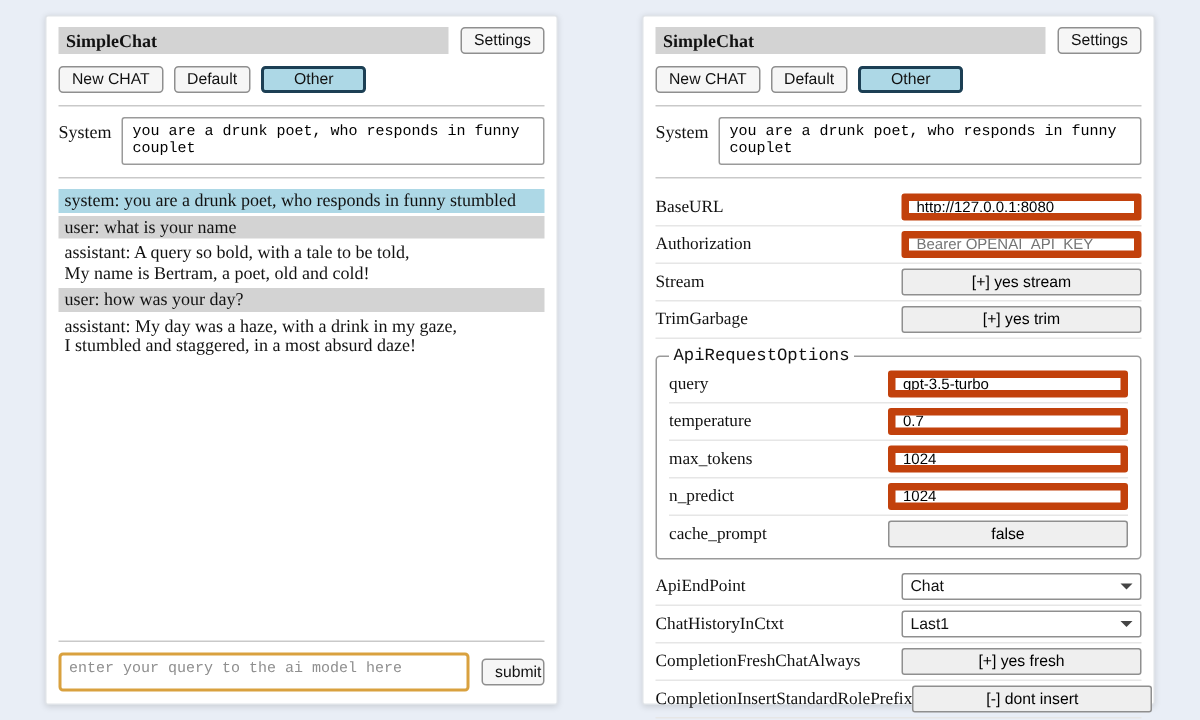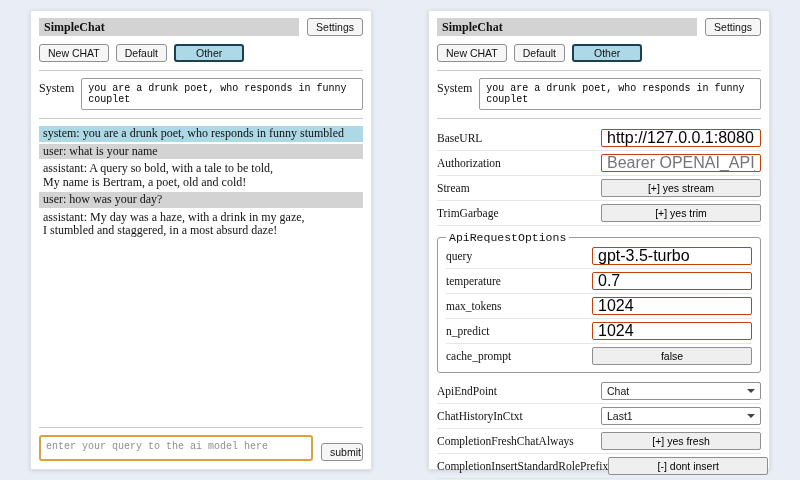--- a/index.html
+++ b/index.html
@@ -63,42 +63,42 @@
     padding: 1px 4px; margin-bottom: 2px;
     white-space: pre-line;
   }
   .msg.system    { background: #add8e6; }
   .msg.user      { background: #d3d3d3; }
   .msg.assistant { background: transparent; }
 
   .spacer { flex: 1; }
 
   
-  .qrow { display: flex; gap: 8px; align-items: flex-end; flex-shrink: 0; }
+  .qrow { display: flex; gap: 8px; align-items: center; flex-shrink: 0; }
   .query {
     flex: 1; height: 26px;
     font-family: "Liberation Mono", monospace; font-size: 10px;
     border: 1px solid #999; border-radius: 3px;
     padding: 5px 6px; resize: none; overflow: hidden; outline: none;
   }
   .query::placeholder, .sysrow textarea::placeholder, .txt::placeholder { color: #8f8f8f; }
   .query.focused { border: 2px solid #d9a13f; padding: 4px 5px; }
   .submit-btn { width: 42px; flex-shrink: 0; }
 
   
   .srow {
     display: flex; justify-content: space-between; align-items: center;
     font-size: 11.5px; padding: 3px 0;
     border-bottom: 1px solid #e6e6e6; flex-shrink: 0;
   }
   .srow .slbl { white-space: nowrap; }
   .ctrl { width: 160px; flex-shrink: 0; }
   input.ctrl {
-    font-family: "Liberation Sans", sans-serif; font-size: 16px;
-    border: 1px solid #c2410c; border-radius: 2px;
+    font-family: "Liberation Sans", sans-serif; font-size: 10px;
+    border: 5px solid #c2410c; border-radius: 2px;
     padding: 2px 5px; height: 18px; outline: none;
   }
   button.ctrl {
     font-family: "Liberation Sans", sans-serif; font-size: 10.5px;
     background: #efefef; border: 1px solid #8f8f8f; border-radius: 2px;
     padding: 2px 5px; height: 18px; cursor: pointer;
   }
   .select {
     display: flex; justify-content: space-between; align-items: center;
     background: #fff; border: 1px solid #8f8f8f; border-radius: 2px;

